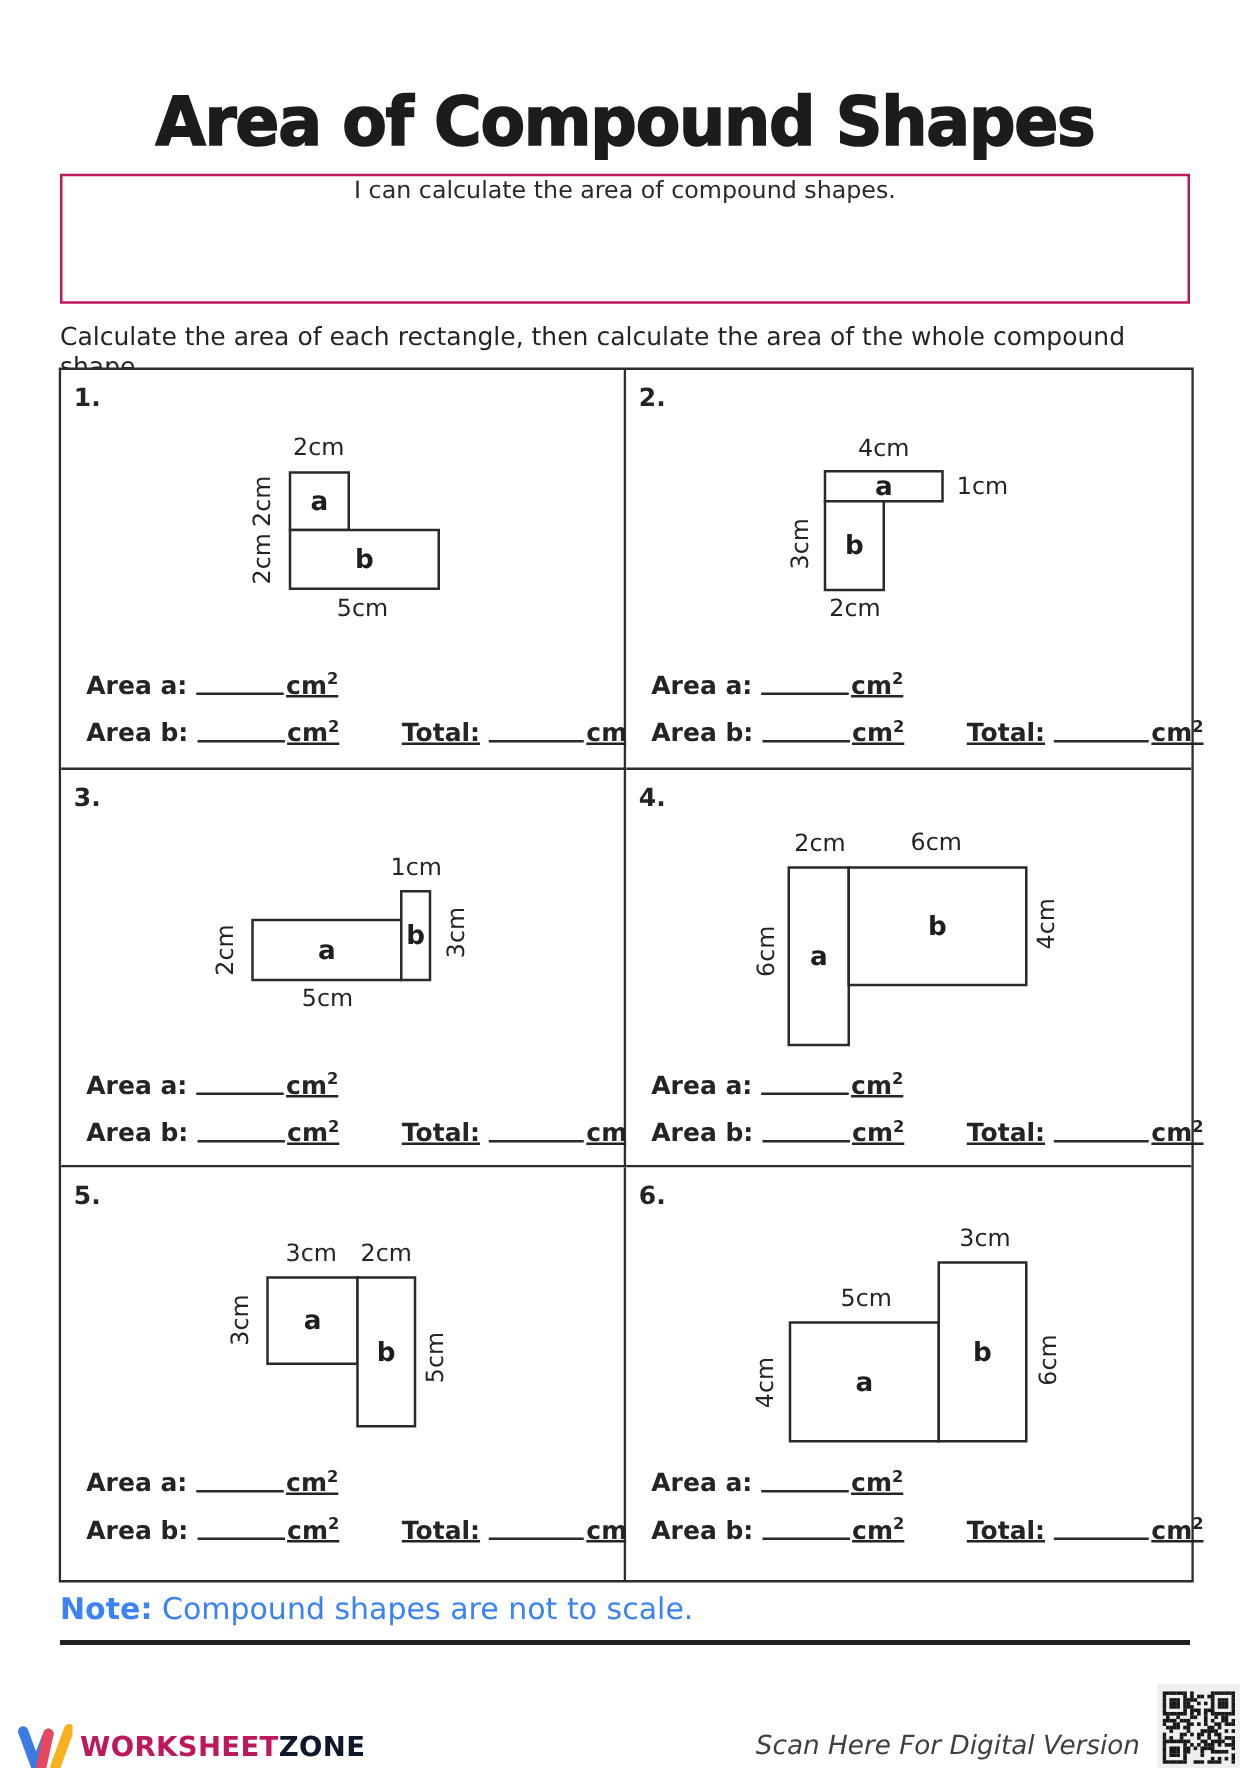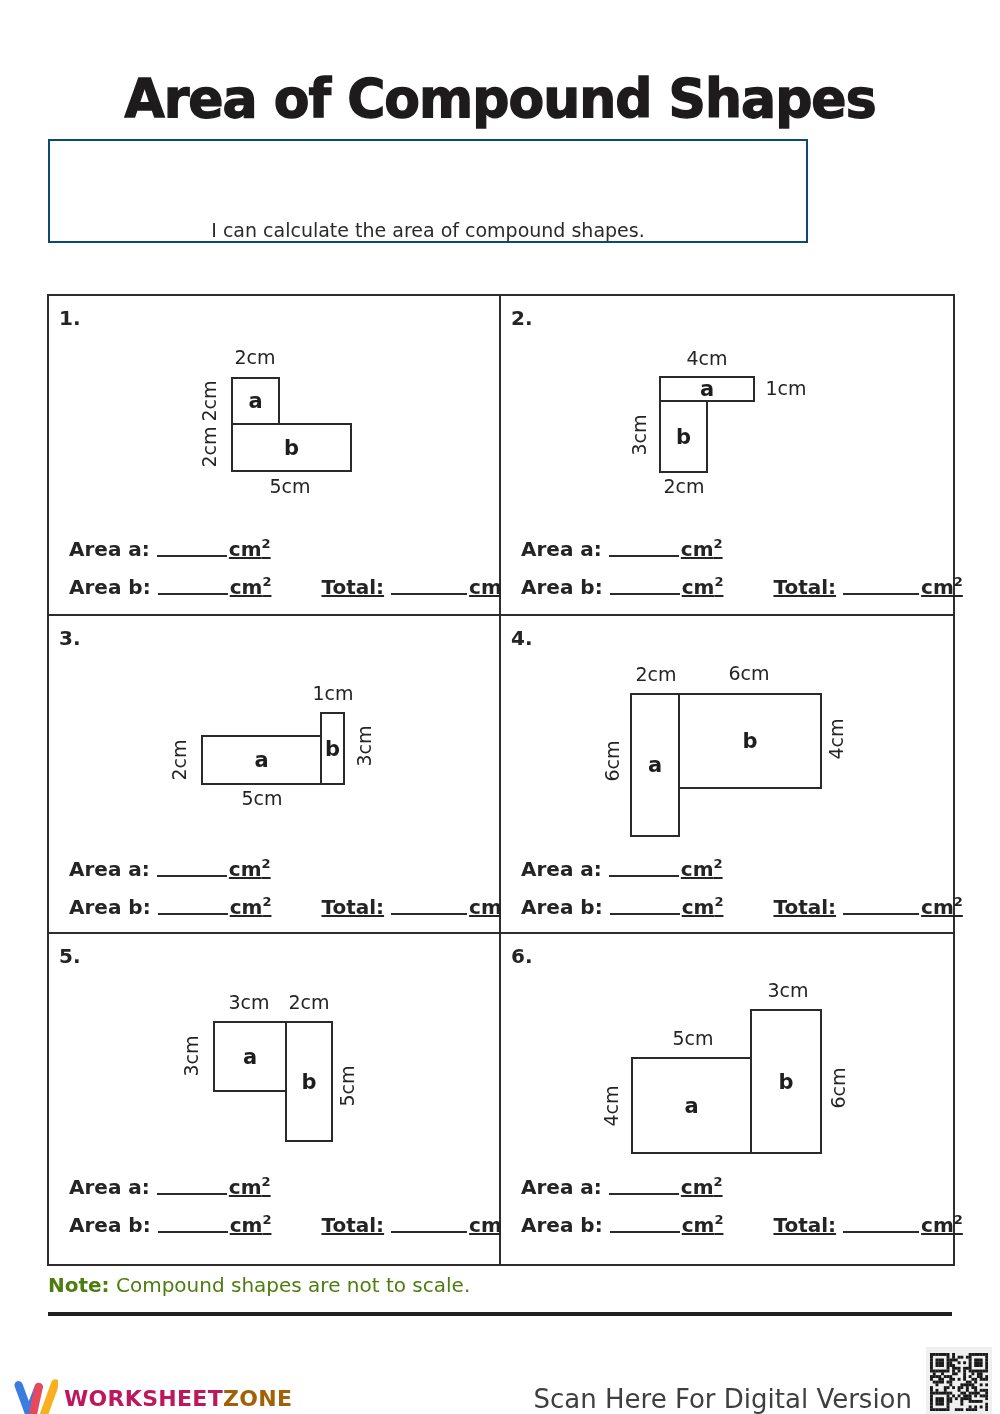--- a/index.html
+++ b/index.html
@@ -9,22 +9,22 @@
     background:#ffffff; overflow:hidden;
     font-family:"DejaVu Sans","Liberation Sans",sans-serif; color:#262626;
   }
   .title {
     position:absolute; top:62px; left:0; width:100%;
     text-align:center; font-size:52px; font-weight:bold;
     letter-spacing:-1px; color:#1d1b1b; -webkit-text-stroke:1.3px #1d1b1b;
     transform:scaleY(1.04);
   }
   .objective-box {
-    position:absolute; top:133px; left:48px; width:760px; height:104px;
-    border:2px solid #0c4a6e; display:flex; align-items:flex-end; justify-content:center;
+    position:absolute; top:133px; left:48px; width:904px; height:104px;
+    border:2px solid #be185d; display:flex; align-items:flex-start; justify-content:center;
   }
   .objective-text { font-size:19px; color:#2a2a2a; }
   .instruction {
     position:absolute; top:251px; left:48px; width:904px;
     font-size:20px; color:#242424;
   }
   .grid {
     position:absolute; top:288px; left:47px; width:908px; height:972px;
     border:2.5px solid #2e2c2c;
     display:grid; grid-template-columns:452px 452px; grid-template-rows:320px 318px 330px;
@@ -47,44 +47,45 @@
   .row-a { top:240px; }
   .row-b { top:278px; }
   .blank {
     display:inline-block; width:70px; height:3px;
     border-bottom:2px solid #2b2929; margin:0 2px -1px 7px;
   }
   .blank.wide { width:76px; }
   .unit { font-weight:bold;text-decoration:underline; }
   .unit sup { font-size:13px; }
   .albl.total { margin-left:50px;text-decoration:underline; }
-  .note { position:absolute; top:1267px; left:48px; font-size:20px; color:#4d7c0f; }
+  .note { position:absolute; top:1267px; left:48px; font-size:24px; color:#3b82f6; }
   .note .nlabel { font-weight:bold; }
   .divider { position:absolute; top:1306px; left:48px; width:904px; height:4px; background:#232020; }
   .footer-logo { position:absolute; left:14px; top:1370px; display:flex; align-items:center; }
   .brand { margin-left:6px; font-size:22px; font-weight:bold; letter-spacing:0.3px; }
   .brand .b1 { color:#be185d; }
-  .brand .b2 { color:#a16207; }
-  .scan-text { position:absolute; right:88px; top:1378px; font-size:26px; color:#3f3f3f; }
+  .brand .b2 { color:#0f172a; }
+  .scan-text { position:absolute; right:88px; top:1378px; font-size:21px; color:#3f3f3f;font-style:italic; }
   .qr-panel {
     position:absolute; right:8px; top:1341px; width:66px; height:69px;
     background:#efefef; display:flex; align-items:center; justify-content:center;
   }
 </style>
 </head>
 <body>
 
 <div class="page">
 
   <h1 class="title">Area of Compound Shapes</h1>
 
   <div class="objective-box">
     <span class="objective-text">I can calculate the area of compound shapes.</span>
   </div>
 
+  <p class="instruction">Calculate the area of each rectangle, then calculate the area of the whole compound shape.</p>
 
   <div class="grid">
 
     <section class="cell">
       <div class="pnum">1.</div>
       <svg class="diagram" width="450" height="232">
           <rect x="183" y="82" width="47" height="46" class="shape"></rect>
           <rect x="183" y="128" width="119" height="47" class="shape"></rect>
           <text x="206.5" y="112" class="letter">a</text>
           <text x="242.5" y="158.5" class="letter">b</text>

